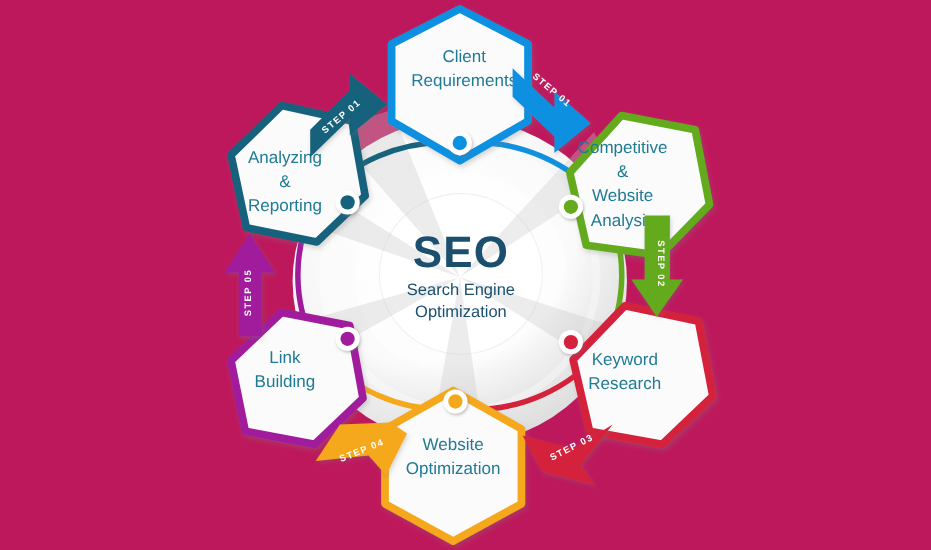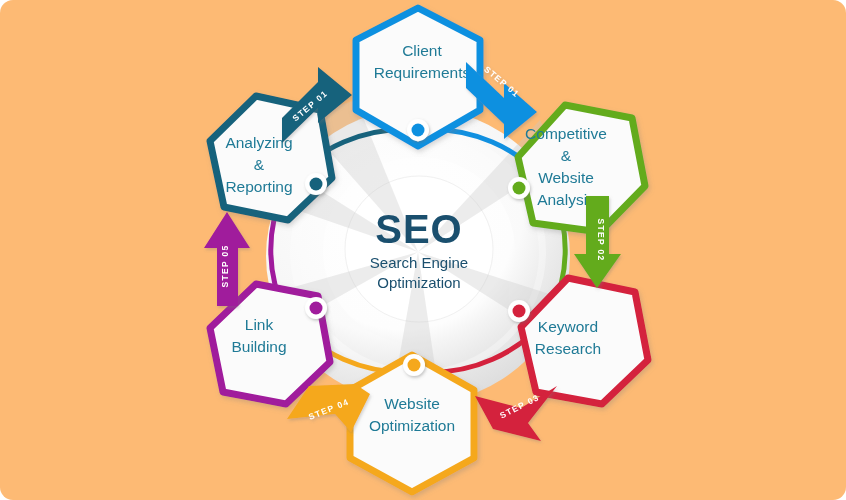--- a/index.html
+++ b/index.html
@@ -10,22 +10,21 @@
   body {
     width: 846px;
     height: 500px;
     overflow: hidden;
     font-family: "Liberation Sans", sans-serif;
   }
   #stage {
     position: relative;
     width: 846px;
     height: 500px;
-    background: #fdba74;
-    border-radius: 13px;
+    background: #be185d;
   }
   #diagram-svg {
     position: absolute;
     left: 0;
     top: 0;
     width: 846px;
     height: 500px;
   }
   .node-label {
     font-family: "Liberation Sans", sans-serif;

